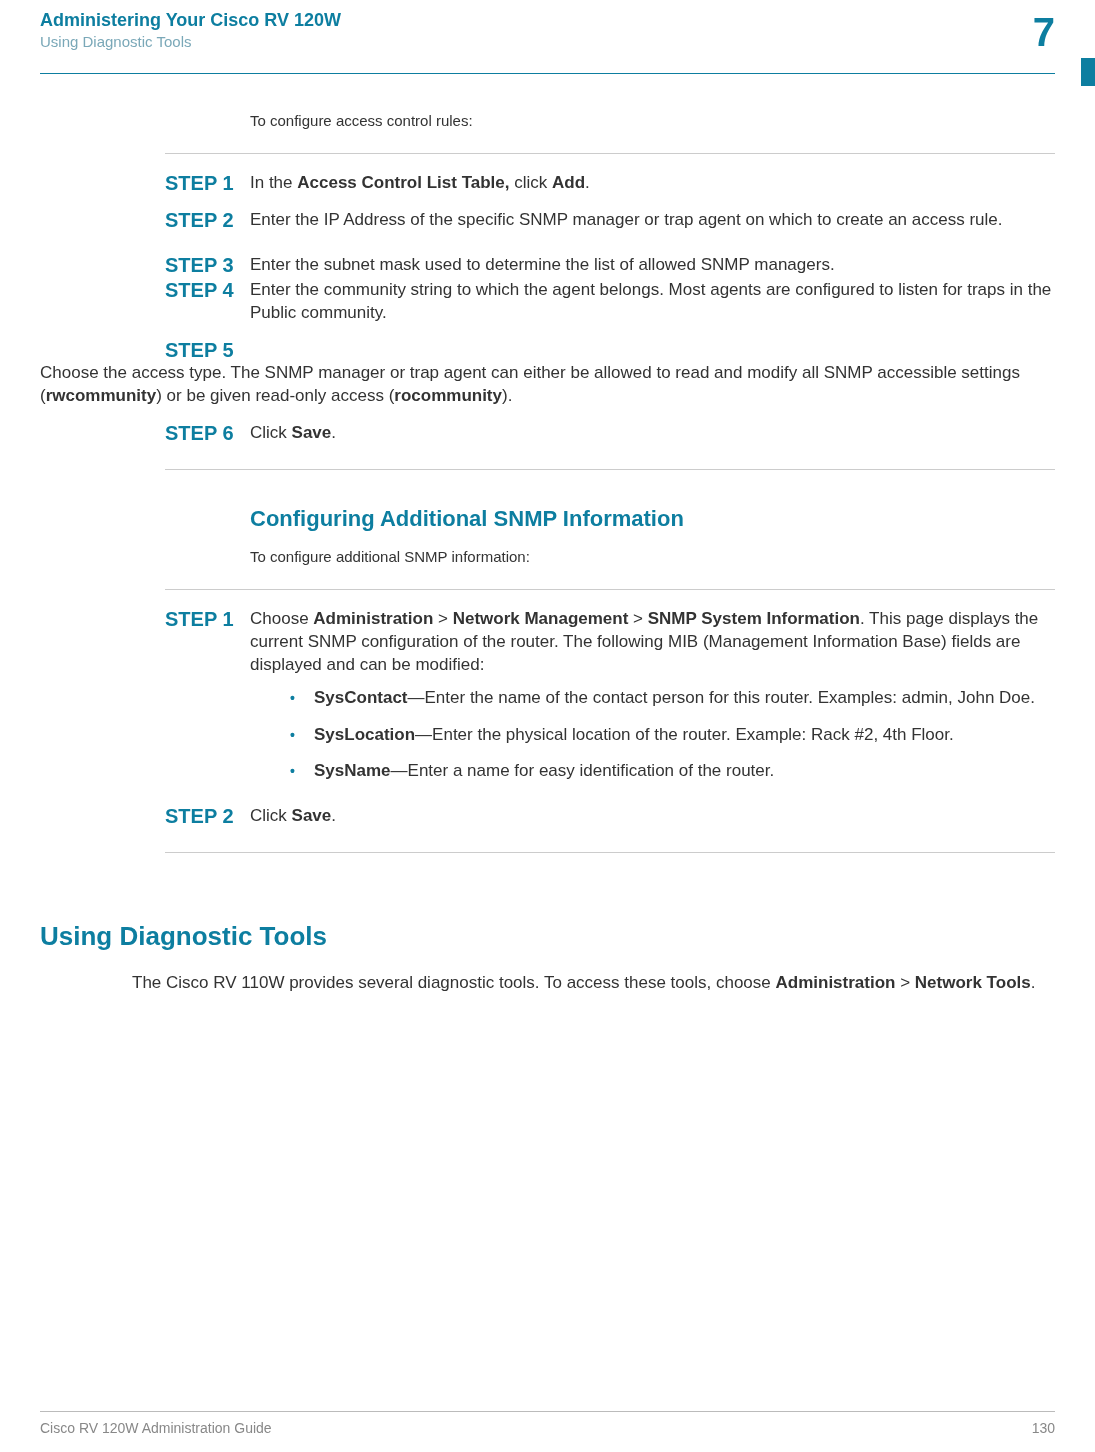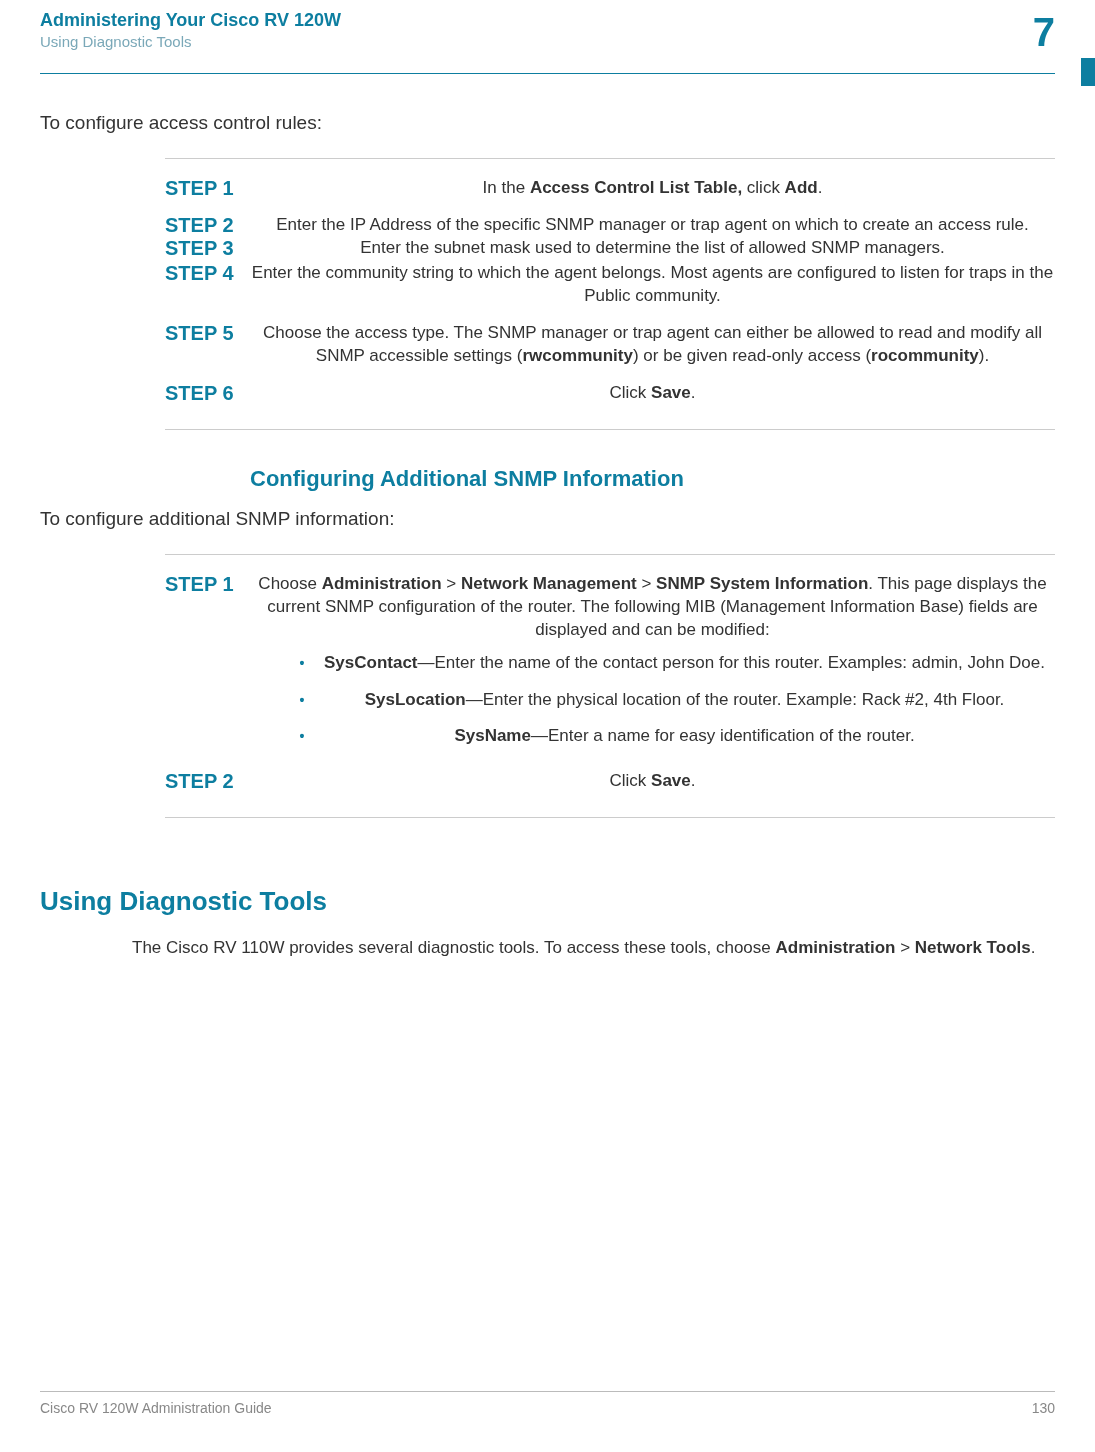--- a/index.html
+++ b/index.html
@@ -48,36 +48,36 @@
     }
     .hr-top {
       margin: 18px 40px 0 40px;
       border: none;
       border-top: 1px solid #0d7ea0;
     }
     .content {
       padding: 0 40px;
     }
     .intro-text {
+      margin-left: 210px;
       margin-top: 38px;
-      font-size: 19px;
+      font-size: 15px;
       color: #333;
     }
     .step-rule {
       margin: 24px 0 18px 125px;
       border: none;
       border-top: 1px solid #ccc;
     }
     .step-text {
       flex: 1;
       font-size: 17px;
       color: #333;
       line-height: 1.35;
       padding-left: 0;
-      text-align: center;
     }
     .step-text b { font-weight: bold; }
     .section-h2 {
       color: #0d7ea0;
       font-size: 22px;
       font-weight: bold;
       margin-left: 210px;
       margin-top: 36px;
       margin-bottom: 16px;
     }
@@ -105,21 +105,21 @@
       font-size: 14px;
       padding-top: 2px;
     }
     .bullet-text {
       flex: 1;
       font-size: 17px;
       line-height: 1.35;
     }
     .footer {
       position: absolute;
-      bottom: 36px;
+      bottom: 16px;
       left: 40px;
       right: 40px;
       border-top: 1px solid #bbb;
       padding-top: 8px;
       display: flex;
       justify-content: space-between;
       color: #888;
       font-size: 14px;
     }
     .steps-container { }
@@ -169,31 +169,31 @@
       <div class="step-text">
         <span>In the </span><b>Access Control List Table,</b><span> click </span><b>Add</b><span>.</span>
       </div>
     </div>
 
     <div class="step-col" style="margin-top:14px;">
       <div class="step-label-fixed">STEP  2</div>
       <div class="step-text">Enter the IP Address of the specific SNMP manager or trap agent on which to create an access rule.</div>
     </div>
 
-    <div class="step-col" style="margin-top:0;">
+    <div class="step-col" style="margin-top:22px;">
       <div class="step-label-fixed">STEP  3</div>
       <div class="step-text">Enter the subnet mask used to determine the list of allowed SNMP managers.</div>
     </div>
 
     <div class="step-col" style="margin-top:2px;">
       <div class="step-label-fixed">STEP  4</div>
       <div class="step-text">Enter the community string to which the agent belongs. Most agents are configured to listen for traps in the Public community.</div>
     </div>
 
-    <div class="step-col" style="margin-top:14px;">
+    <div class="step-col" style="margin-top:14px;flex-direction:column;">
       <div class="step-label-fixed">STEP  5</div>
       <div class="step-text">
         <span>Choose the access type. The SNMP manager or trap agent can either be allowed to read and modify all SNMP accessible settings (</span><b>rwcommunity</b><span>) or be given read-only access (</span><b>rocommunity</b><span>).</span>
       </div>
     </div>
 
     <div class="step-col" style="margin-top:14px;">
       <div class="step-label-fixed">STEP  6</div>
       <div class="step-text">
         <span>Click </span><b>Save</b><span>.</span>

